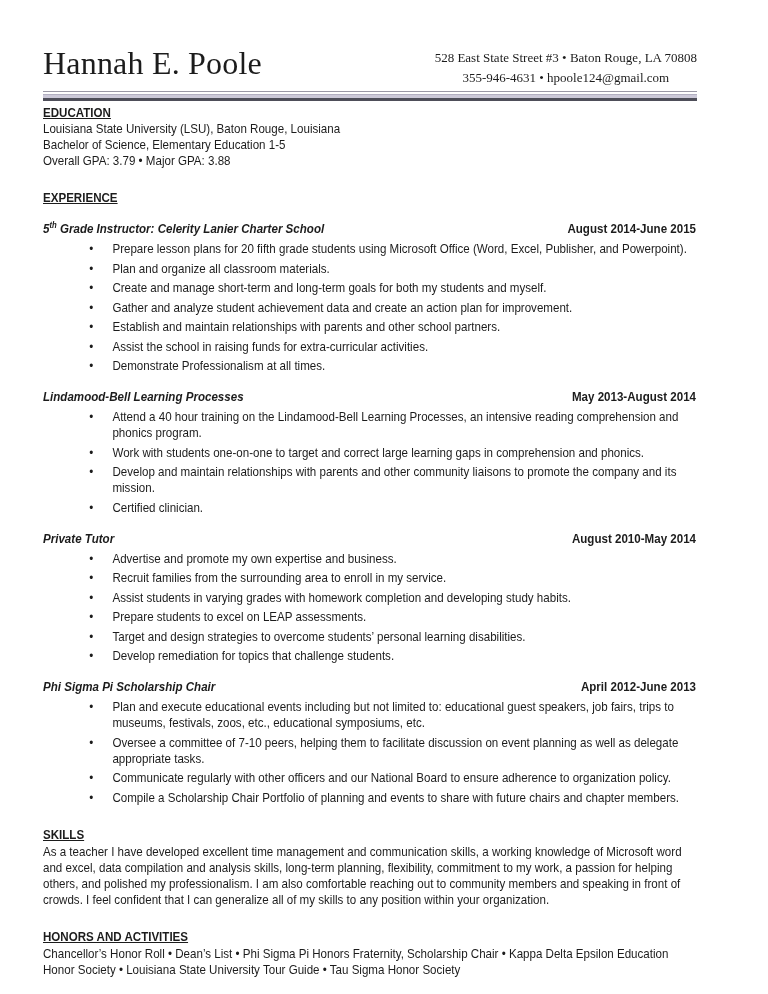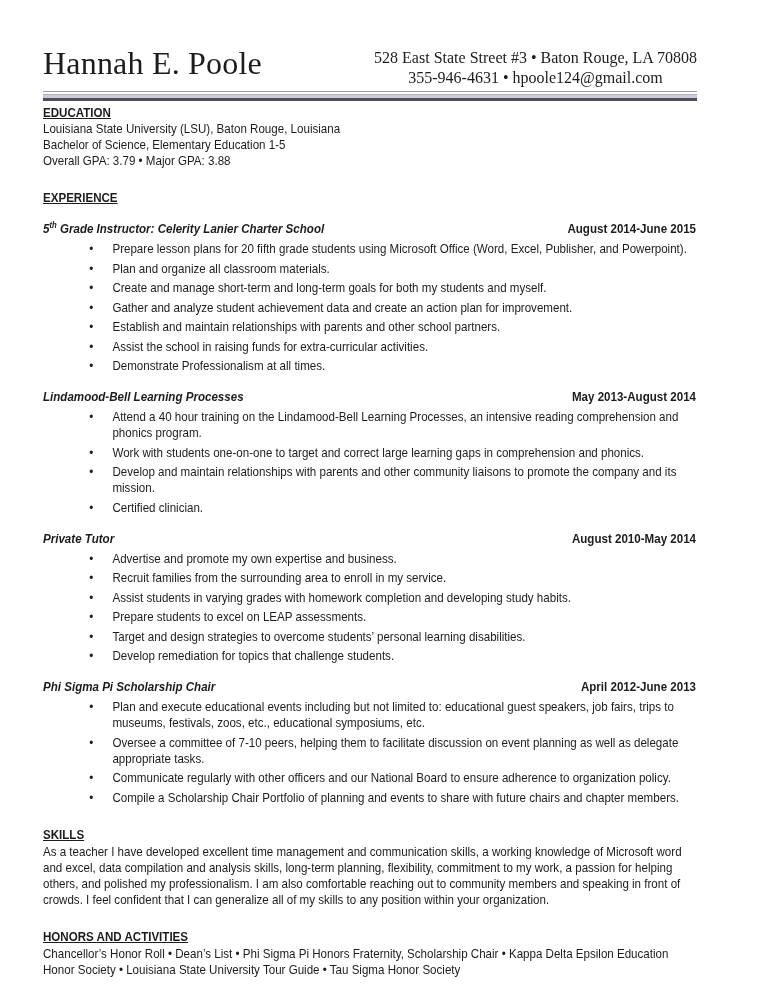--- a/index.html
+++ b/index.html
@@ -23,21 +23,21 @@
   }
   .name {
     font-size: 32px;
     line-height: 34px;
     font-weight: 400;
     letter-spacing: 0.2px;
     white-space: nowrap;
   }
   .contact {
     text-align: center;
-    font-size: 16px;
+    font-size: 13px;
     line-height: 19.5px;
     padding-top: 2px;
     white-space: nowrap;
   }
   
   .rule { margin-top: 4px; }
   .rule-thin { height: 1px; background: #9a98a6; }
   .rule-gap  { height: 2px; background: #ffffff; }
   .rule-band {
     height: 7px;

